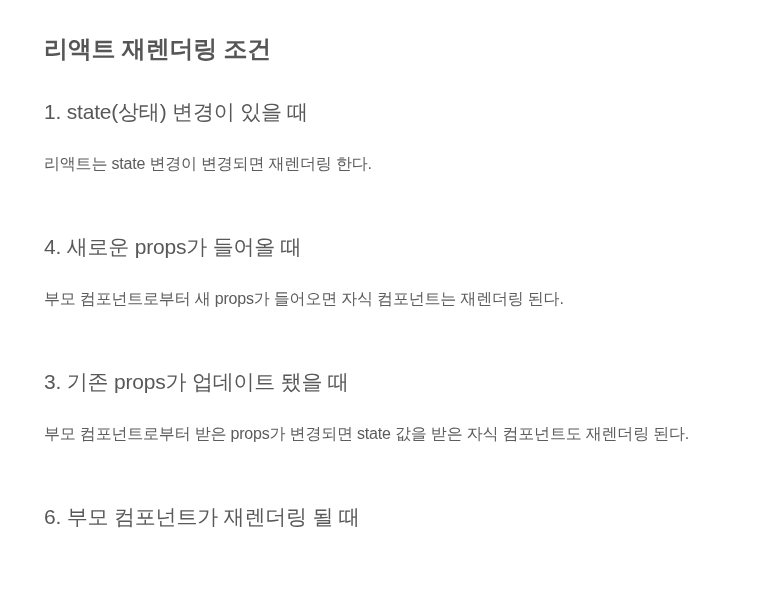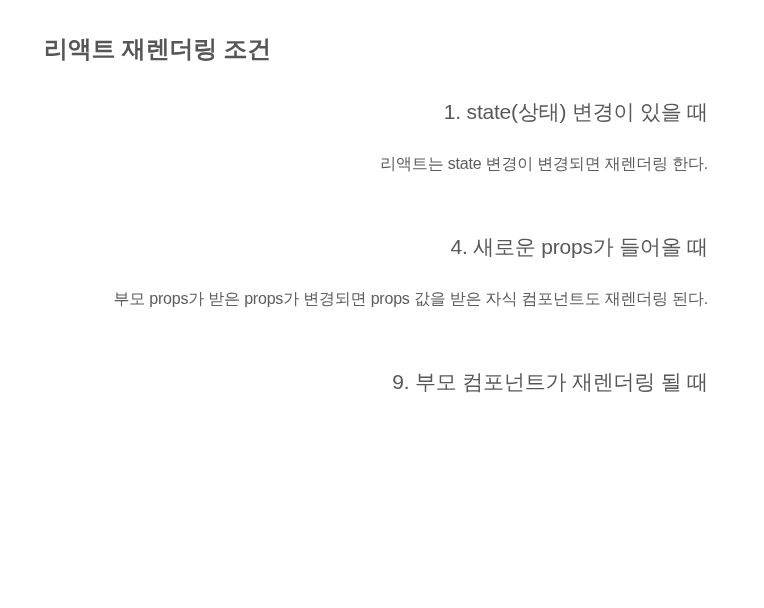--- a/index.html
+++ b/index.html
@@ -24,22 +24,21 @@
   }
   .doc-title {
     font-size: 24px;
     line-height: 1.25;
     font-weight: 600;
     color: #565656;
     margin: 0 0 34px 0;
     letter-spacing: -0.2px;
   }
   .section {
-    margin: 12px;
-    text-align: right;
+    margin: 0;
   }
   .section-heading {
     font-size: 21px;
     line-height: 1.3;
     font-weight: 500;
     color: #585858;
     margin: 0 0 26px 0;
     letter-spacing: -0.2px;
   }
   .section-body {
@@ -61,23 +60,25 @@
 
   <h1 class="doc-title">리액트 재렌더링 조건</h1>
 
   <section class="section">
     <h2 class="section-heading">1. state(상태) 변경이 있을 때</h2>
     <p class="section-body">리액트는 state 변경이 변경되면 재렌더링 한다.</p>
   </section>
 
   <section class="section">
     <h2 class="section-heading">4. 새로운 props가 들어올 때</h2>
+    <p class="section-body">부모 컴포넌트로부터 새 props가 들어오면 자식 컴포넌트는 재렌더링 된다.</p>
   </section>
 
   <section class="section">
-    <p class="section-body">부모 props가 받은 props가 변경되면 props 값을 받은 자식 컴포넌트도 재렌더링 된다.</p>
+    <h2 class="section-heading">3. 기존 props가 업데이트 됐을 때</h2>
+    <p class="section-body">부모 컴포넌트로부터 받은 props가 변경되면 state 값을 받은 자식 컴포넌트도 재렌더링 된다.</p>
   </section>
 
   <section class="section">
-    <h2 class="section-heading">9. 부모 컴포넌트가 재렌더링 될 때</h2>
+    <h2 class="section-heading">6. 부모 컴포넌트가 재렌더링 될 때</h2>
   </section>
 
 </main>
 
 </body></html>

